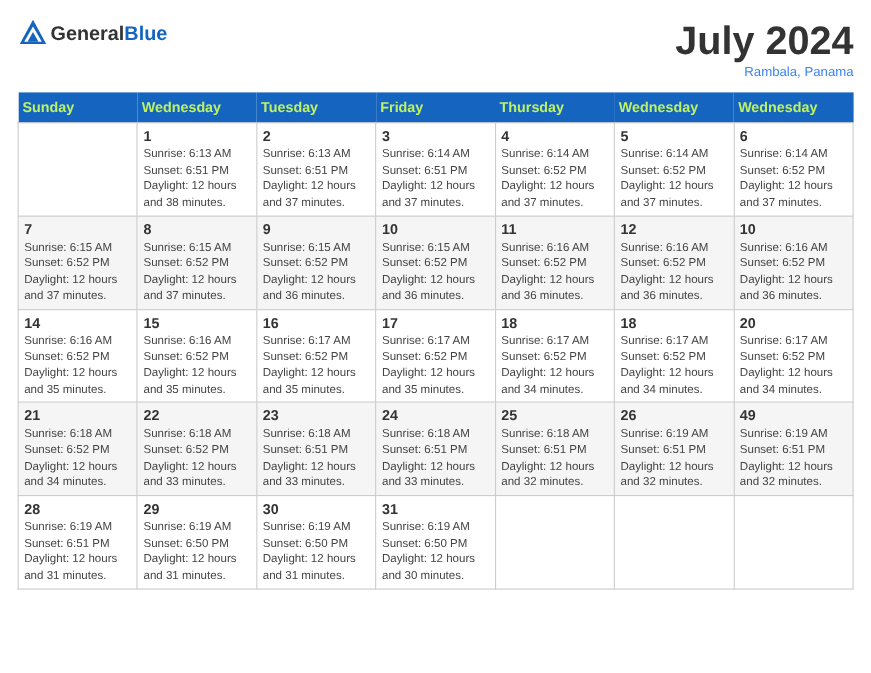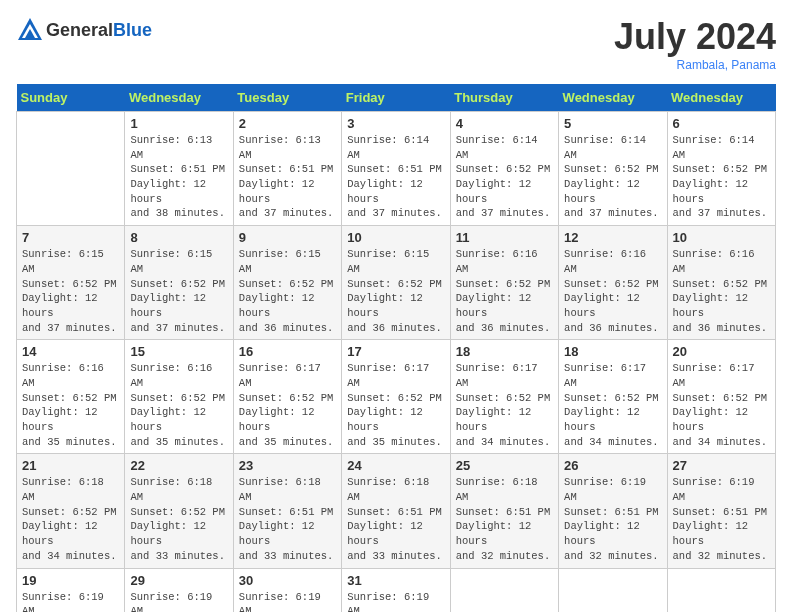--- a/index.html
+++ b/index.html
@@ -73,21 +73,20 @@
       font-size: 13px;
       font-weight: bold;
       color: #333;
       display: block;
       margin-bottom: 2px;
     }
     .day-info {
       color: #444;
       font-size: 10.5px;
       line-height: 1.4;
-      font-family: Liberation Mono, monospace;
     }
     .empty-cell {
       background: #f9f9f9;
     }
     tbody tr:nth-child(odd) td {
       background: #fff;
     }
     tbody tr:nth-child(even) td {
       background: #f5f5f5;
     }
@@ -309,30 +308,30 @@
 and 32 minutes.</div>
         </td>
         <td>
           <span class="day-num">26</span>
           <div class="day-info" style="white-space: pre-line;">Sunrise: 6:19 AM
 Sunset: 6:51 PM
 Daylight: 12 hours
 and 32 minutes.</div>
         </td>
         <td>
-          <span class="day-num">27</span>
+          <span class="day-num">49</span>
           <div class="day-info" style="white-space: pre-line;">Sunrise: 6:19 AM
 Sunset: 6:51 PM
 Daylight: 12 hours
 and 32 minutes.</div>
         </td>
       </tr>
       <tr>
         <td>
-          <span class="day-num">19</span>
+          <span class="day-num">28</span>
           <div class="day-info" style="white-space: pre-line;">Sunrise: 6:19 AM
 Sunset: 6:51 PM
 Daylight: 12 hours
 and 31 minutes.</div>
         </td>
         <td>
           <span class="day-num">29</span>
           <div class="day-info" style="white-space: pre-line;">Sunrise: 6:19 AM
 Sunset: 6:50 PM
 Daylight: 12 hours

